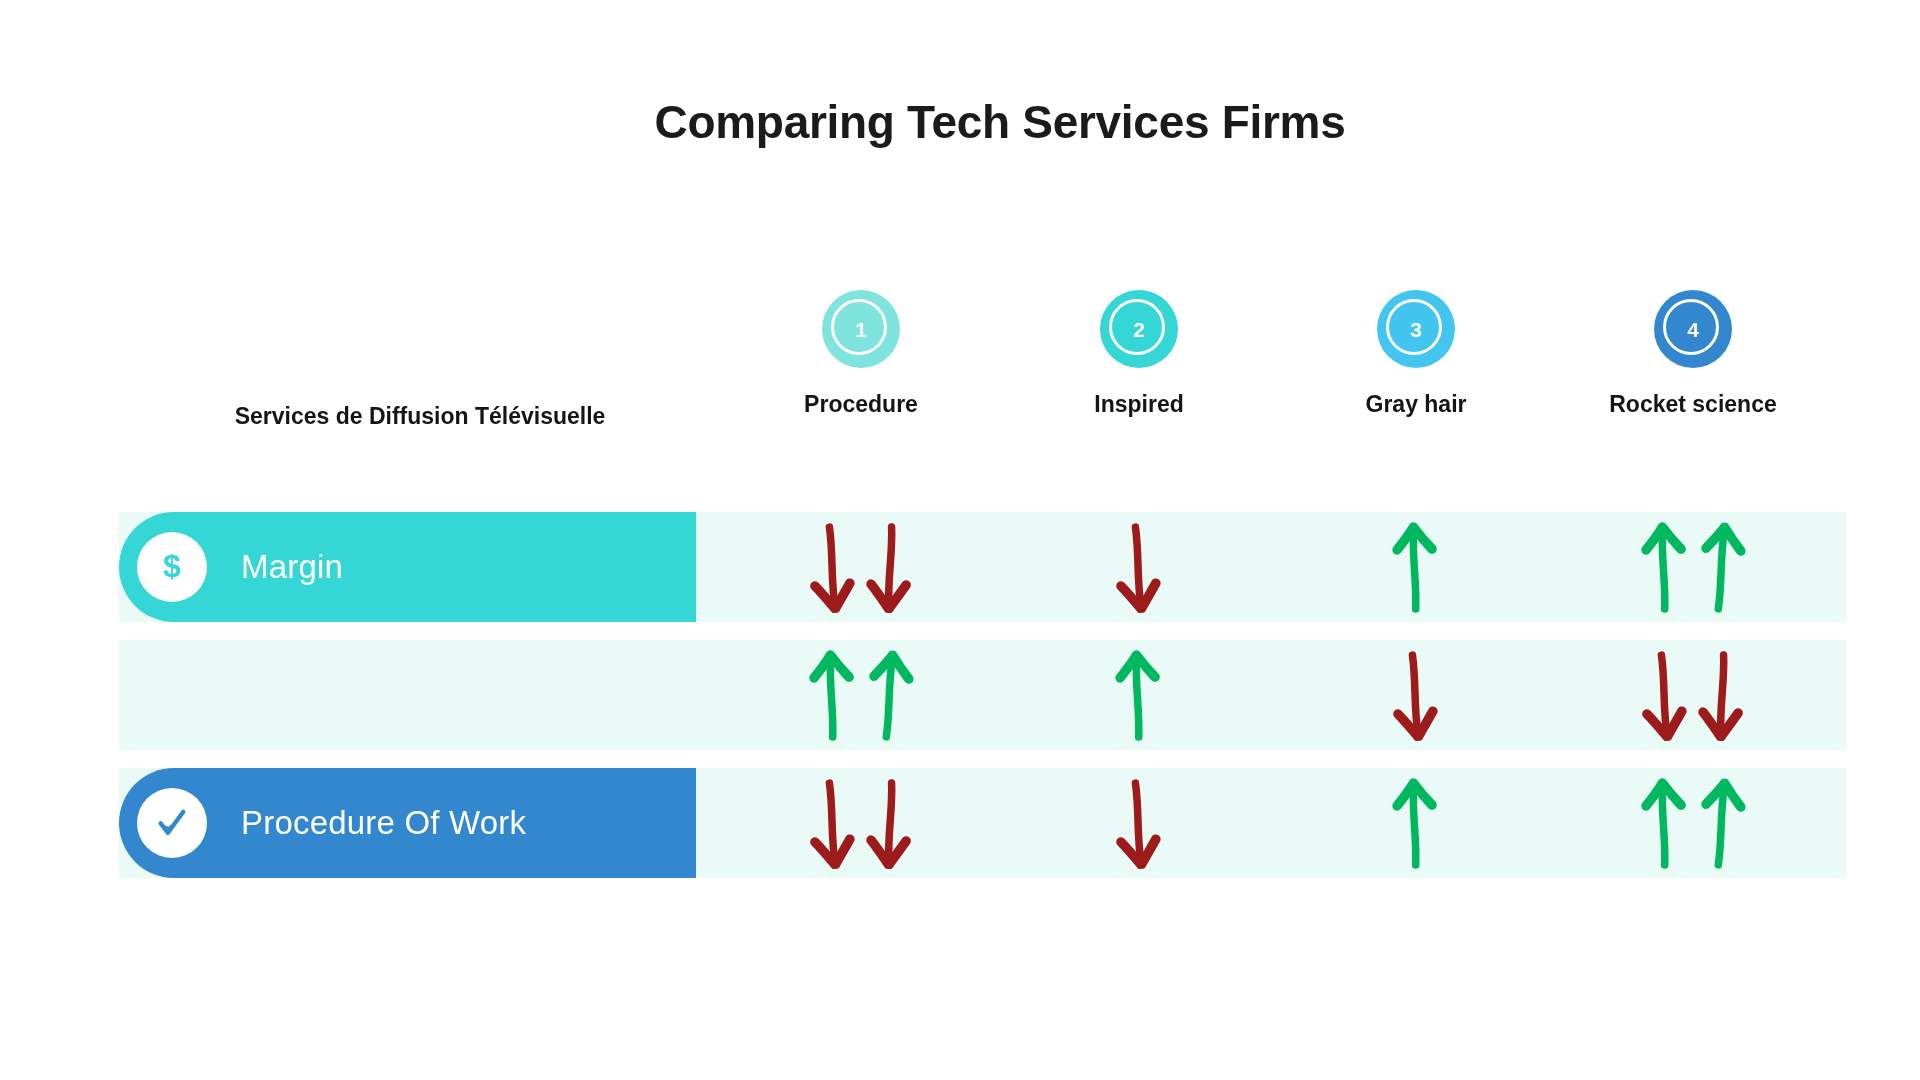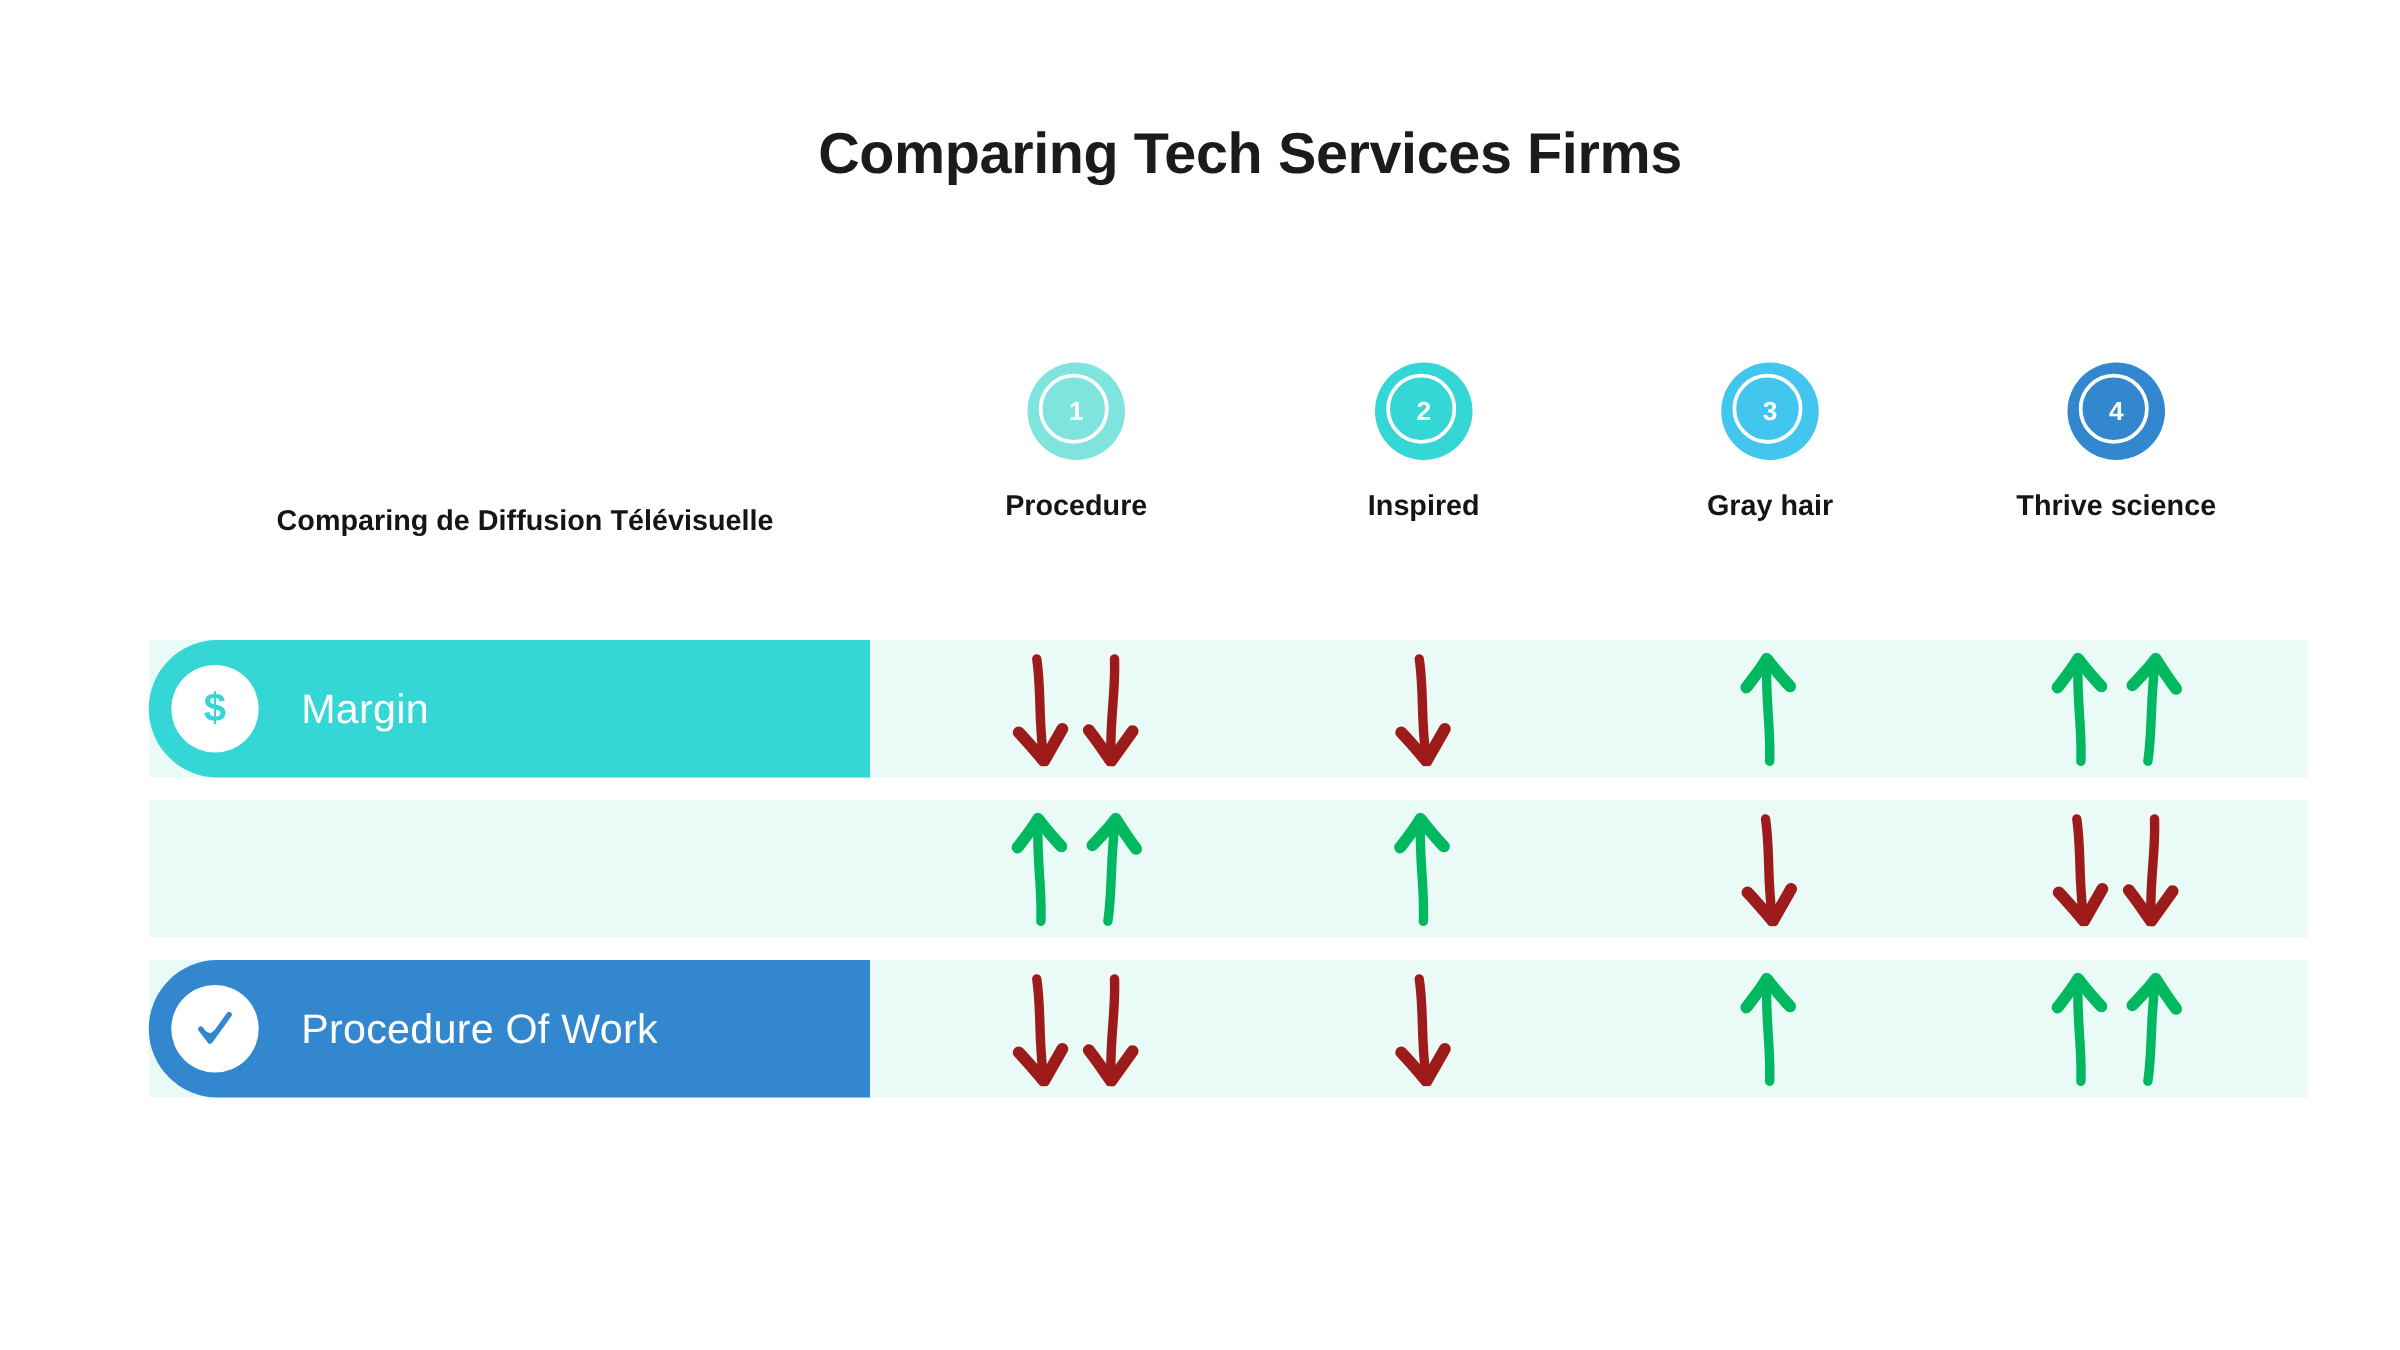--- a/index.html
+++ b/index.html
@@ -190,21 +190,21 @@
 </head>
 <body>
 
 <div class="board">
 
   <div class="header">
     <h1 class="title">Comparing Tech Services Firms</h1>
   </div>
 
   <div class="col-headers">
-    <div class="row-axis-label">Comparing de Diffusion Télévisuelle</div>
+    <div class="row-axis-label">Services de Diffusion Télévisuelle</div>
 
     <div class="col-head c0">
       <div class="badge" style="background: rgb(127, 227, 222);">
         <span class="ring"></span>
         <span class="num">1</span>
       </div>
       <div class="caption">Procedure</div>
     </div>
 
     <div class="col-head c1">
@@ -221,21 +221,21 @@
         <span class="num">3</span>
       </div>
       <div class="caption">Gray hair</div>
     </div>
 
     <div class="col-head c3">
       <div class="badge" style="background: rgb(50, 135, 206);">
         <span class="ring"></span>
         <span class="num">4</span>
       </div>
-      <div class="caption">Thrive science</div>
+      <div class="caption">Rocket science</div>
     </div>
   </div>
 
   <div class="rows">
 
     <div class="matrix-row">
       <div class="row-band" style="background: rgb(234, 250, 247);"></div>
       <div class="row-pill" style="background: rgb(53, 214, 214);">
         <div class="pill-icon">
           <svg width="40" height="40" viewBox="0 0 40 40" aria-hidden="true">

